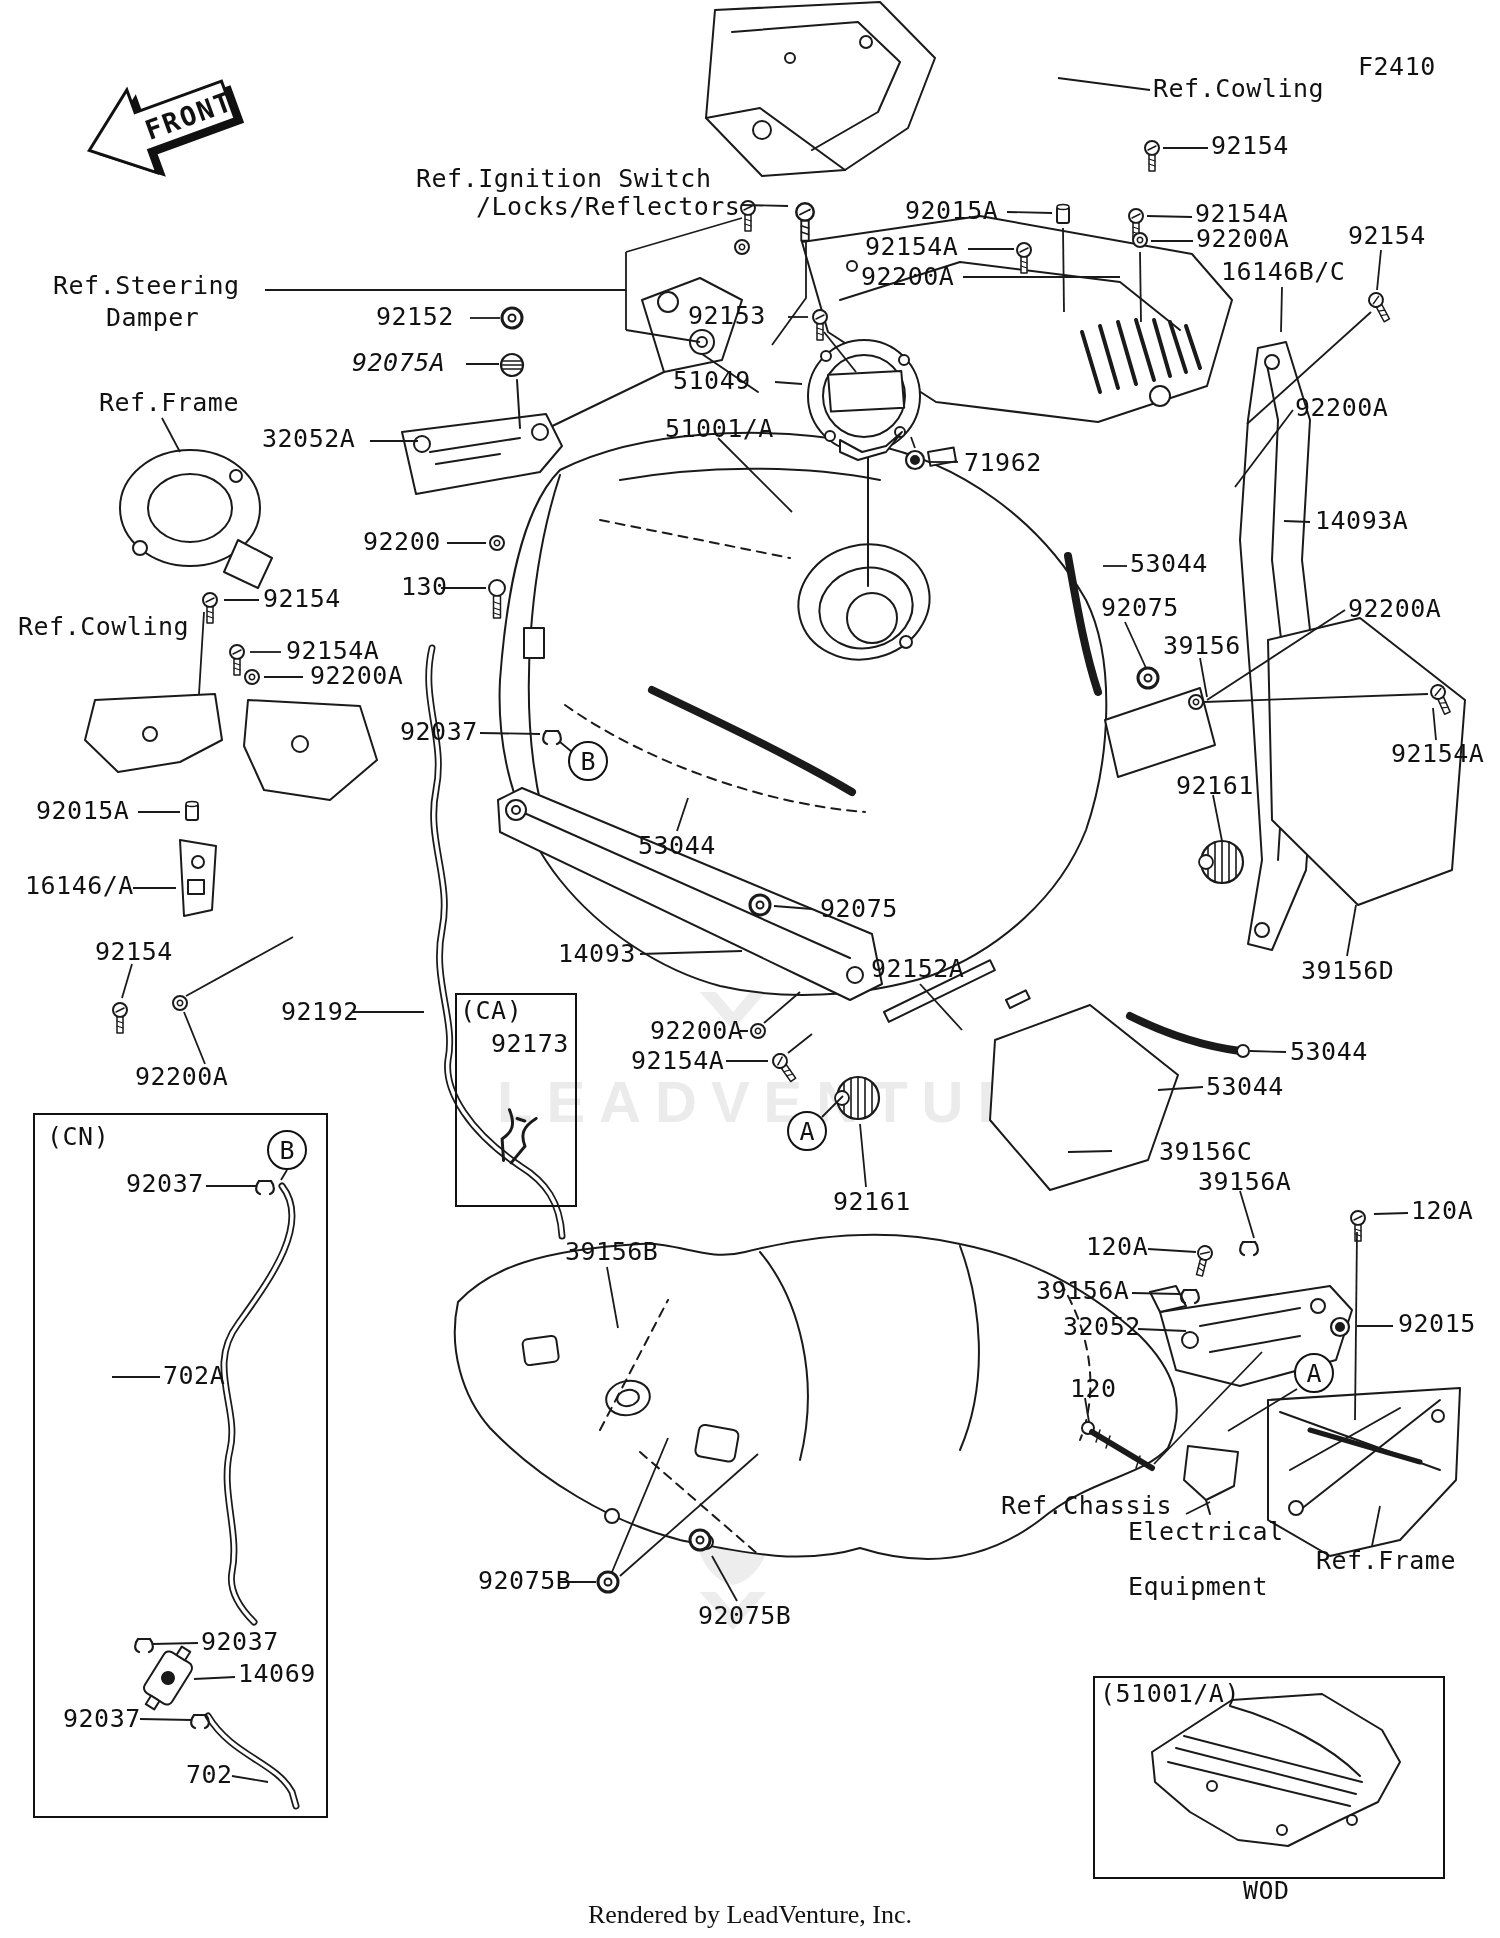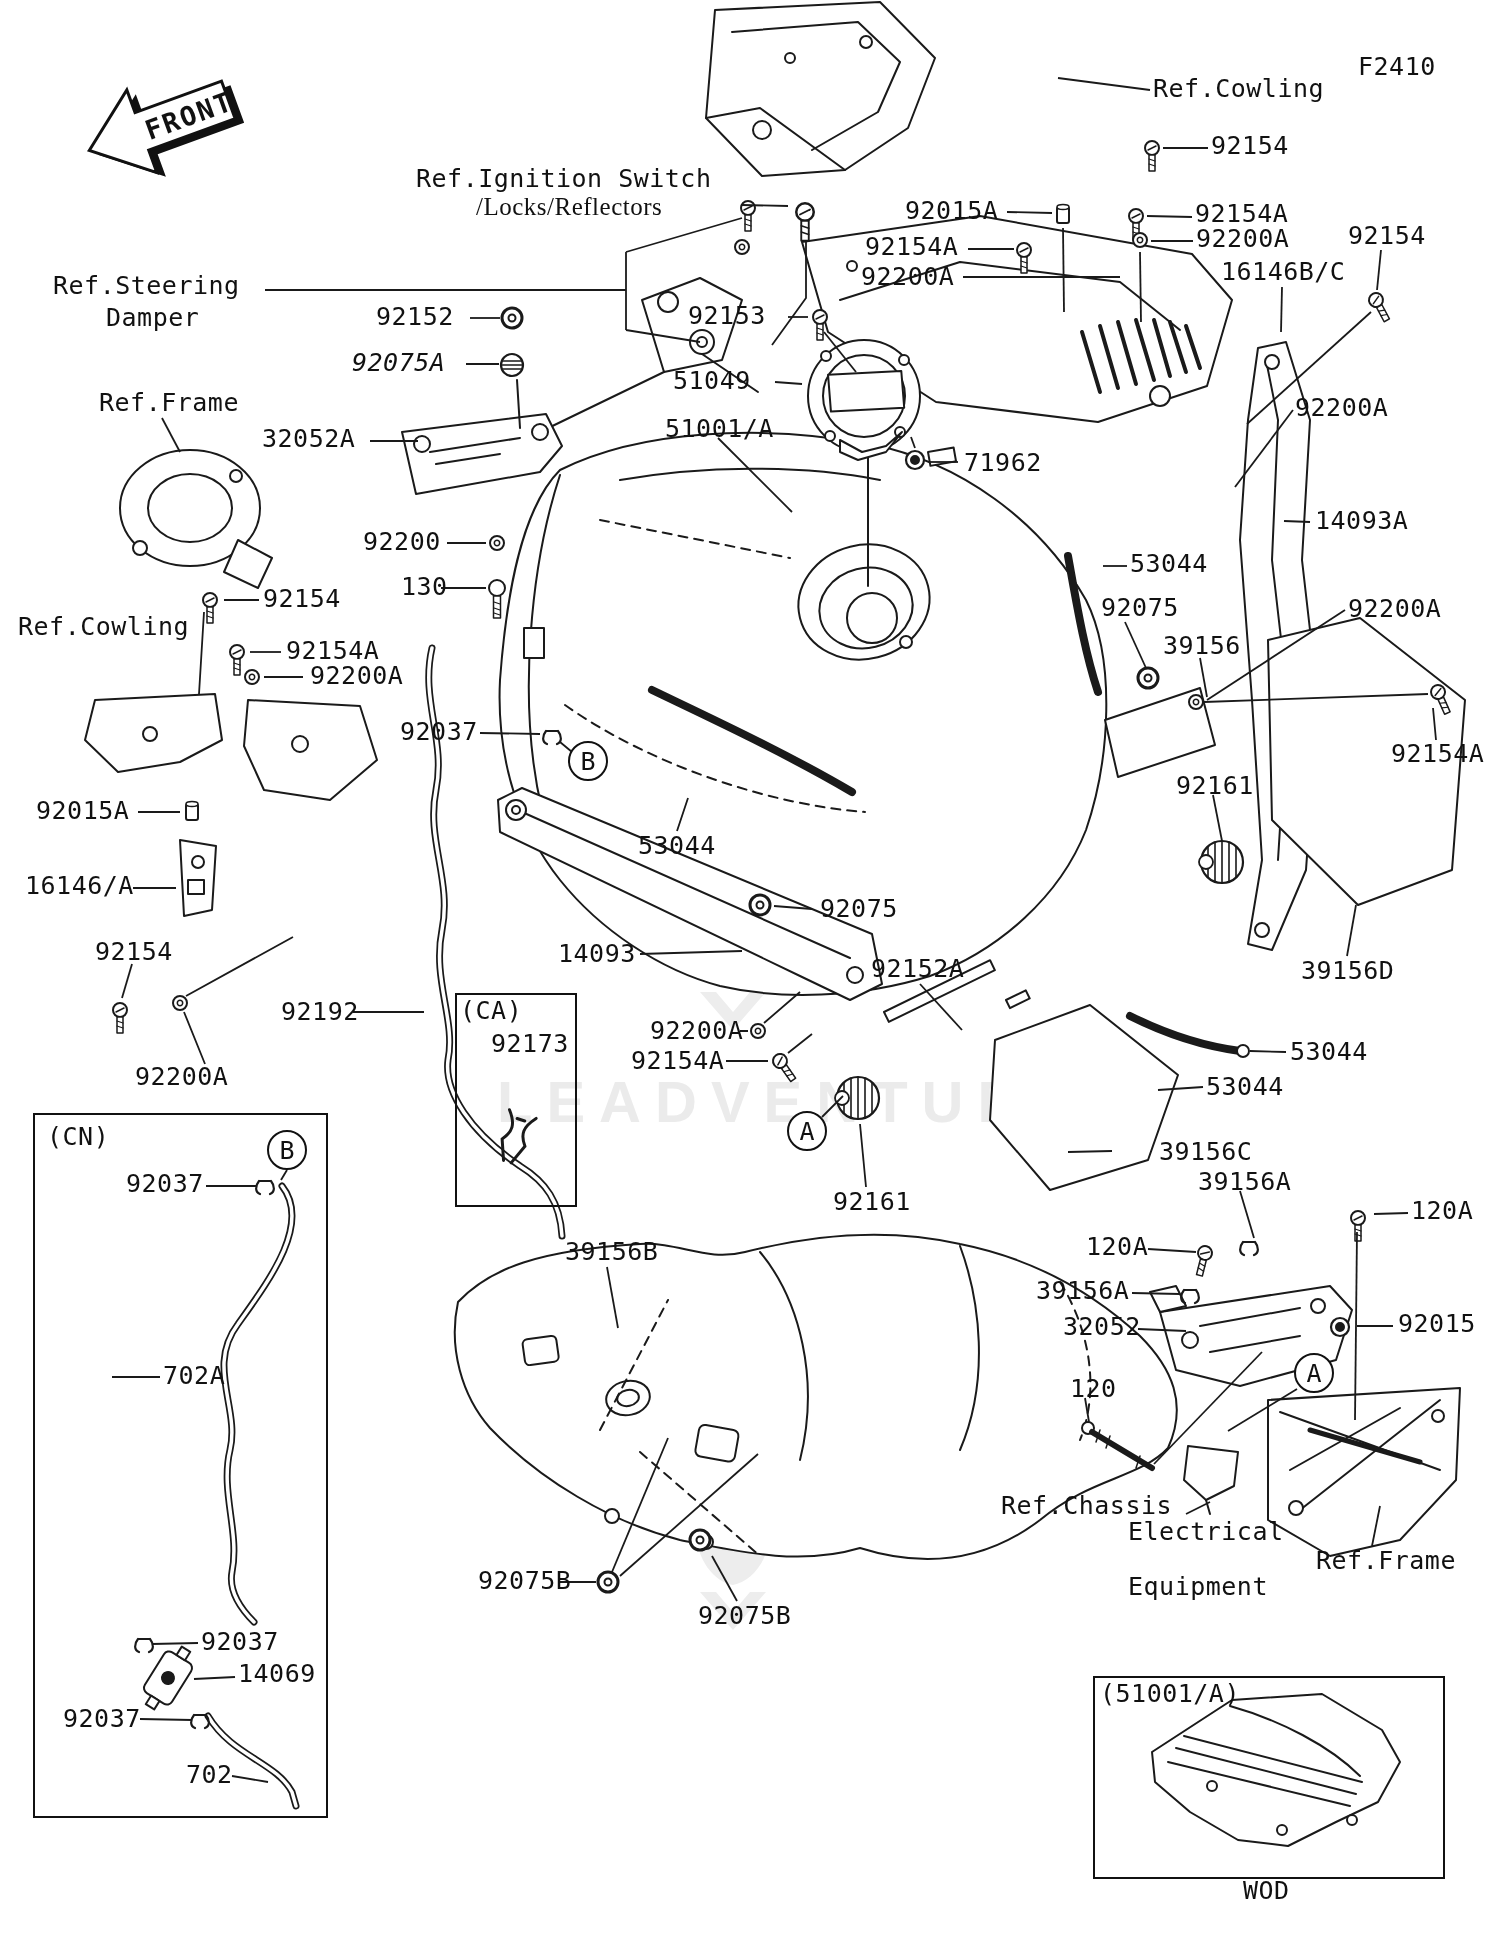--- a/index.html
+++ b/index.html
@@ -411,21 +411,21 @@
       <div class="part-label" style="left: 1153px; top: 76px;">Ref.Cowling</div>
       <div class="part-label" style="left: 1211px; top: 133px;">92154</div>
       <div class="part-label" style="left: 905px; top: 198px;">92015A</div>
       <div class="part-label" style="left: 1195px; top: 201px;">92154A</div>
       <div class="part-label" style="left: 865px; top: 234px;">92154A</div>
       <div class="part-label" style="left: 1196px; top: 226px;">92200A</div>
       <div class="part-label" style="left: 861px; top: 264px;">92200A</div>
       <div class="part-label" style="left: 1221px; top: 259px;">16146B/C</div>
       <div class="part-label" style="left: 1348px; top: 223px;">92154</div>
       <div class="part-label" style="left: 416px; top: 166px;">Ref.Ignition Switch</div>
-      <div class="part-label" style="left: 476px; top: 194px; font-family: Liberation Serif, serif;">/Locks/Reflectors</div>
+      <div class="part-label" style="left: 476px; top: 194px;">/Locks/Reflectors</div>
       <div class="part-label" style="left: 688px; top: 303px;">92153</div>
       <div class="part-label" style="left: 673px; top: 368px;">51049</div>
       <div class="part-label" style="left: 665px; top: 416px;">51001/A</div>
       <div class="part-label" style="left: 964px; top: 450px;">71962</div>
       <div class="part-label" style="left: 1295px; top: 395px;">92200A</div>
       <div class="part-label" style="left: 1315px; top: 508px;">14093A</div>
       <div class="part-label" style="left: 1130px; top: 551px;">53044</div>
       <div class="part-label" style="left: 1101px; top: 595px;">92075</div>
       <div class="part-label" style="left: 1163px; top: 633px;">39156</div>
       <div class="part-label" style="left: 1348px; top: 596px;">92200A</div>
@@ -486,13 +486,14 @@
       <div class="part-label" style="left: 1100px; top: 1681px;">(51001/A)</div>
       <div class="part-label" style="left: 1243px; top: 1878px;">WOD</div>
     </div>
   <div id="markers-layer">
       <div class="ref-marker" style="left: 568px; top: 741px;">B</div>
       <div class="ref-marker" style="left: 787px; top: 1111px;">A</div>
       <div class="ref-marker" style="left: 267px; top: 1130px;">B</div>
       <div class="ref-marker" style="left: 1294px; top: 1353px;">A</div>
     </div>
 
+  <div id="footer-line">Rendered by LeadVenture, Inc.</div>
 </div>
 
 </body></html>

